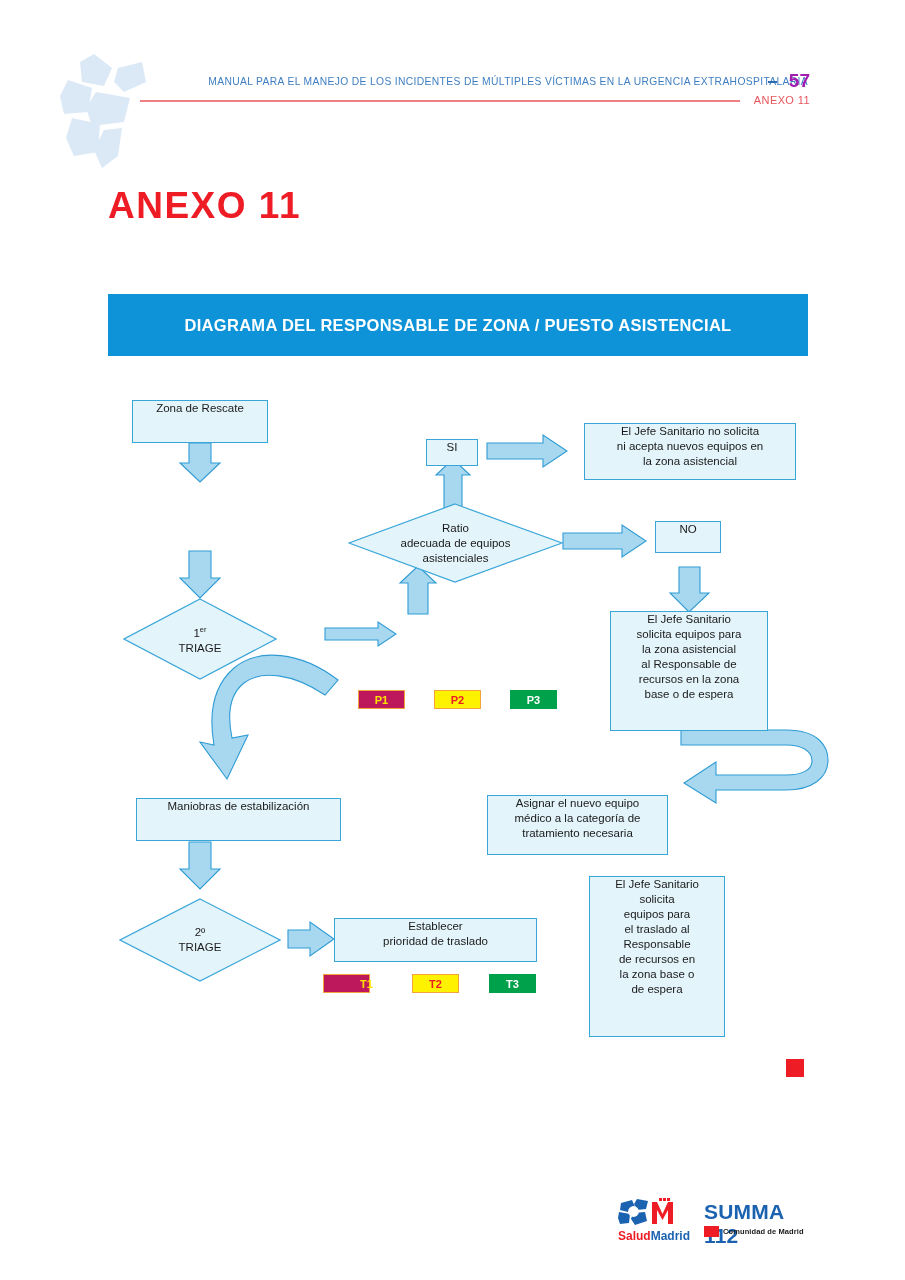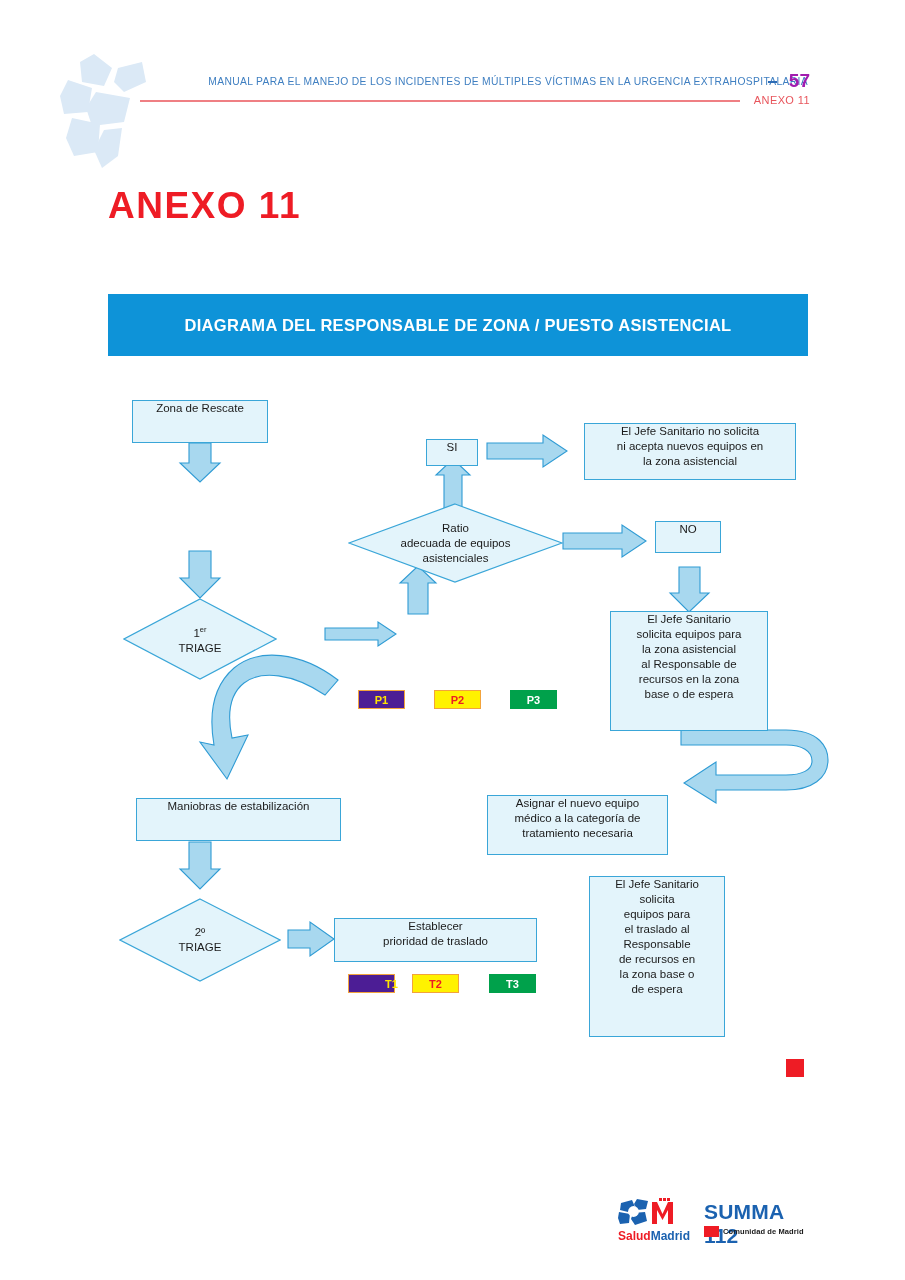--- a/index.html
+++ b/index.html
@@ -143,21 +143,21 @@
   .prio {
     position: absolute;
     box-sizing: border-box;
     display: flex;
     align-items: center;
     justify-content: center;
     font-size: 11px;
     font-weight: bold;
     height: 19px;
   }
-  .prio-red   { background: #4c1d95; border: 1px solid #f2a33c; color: #ffe400; }
+  .prio-red   { background: #be185d; border: 1px solid #f2a33c; color: #ffe400; }
   .prio-yel   { background: #fff200; border: 1px solid #f2a33c; color: #ec1c24; }
   .prio-grn   { background: #00a14b; border: 1px solid #00a14b; color: #ffffff; }
 
   .arrow { position: absolute; }
 
   .redsquare {
     position: absolute;
     left: 786px;
     top: 1059px;
     width: 18px;
@@ -339,21 +339,21 @@
   </div>
 
   <div class="node" style="left:487px; top:795px; width:181px; height:60px;">
     <span>Asignar el nuevo equipo<br>médico a la categoría de<br>tratamiento necesaria</span>
   </div>
 
   <div class="node" style="left:334px; top:918px; width:203px; height:44px;">
     <span>Establecer<br>prioridad de traslado</span>
   </div>
 
-  <div class="prio prio-red" style="left:348px; top:974px; width:47px;padding-left:40px;">
+  <div class="prio prio-red" style="left:323px; top:974px; width:47px;padding-left:40px;">
     <span>T1</span>
   </div>
   <div class="prio prio-yel" style="left:412px; top:974px; width:47px;">
     <span>T2</span>
   </div>
   <div class="prio prio-grn" style="left:489px; top:974px; width:47px;">
     <span>T3</span>
   </div>
 
   <div class="node" style="left:589px; top:876px; width:136px; height:161px;">

